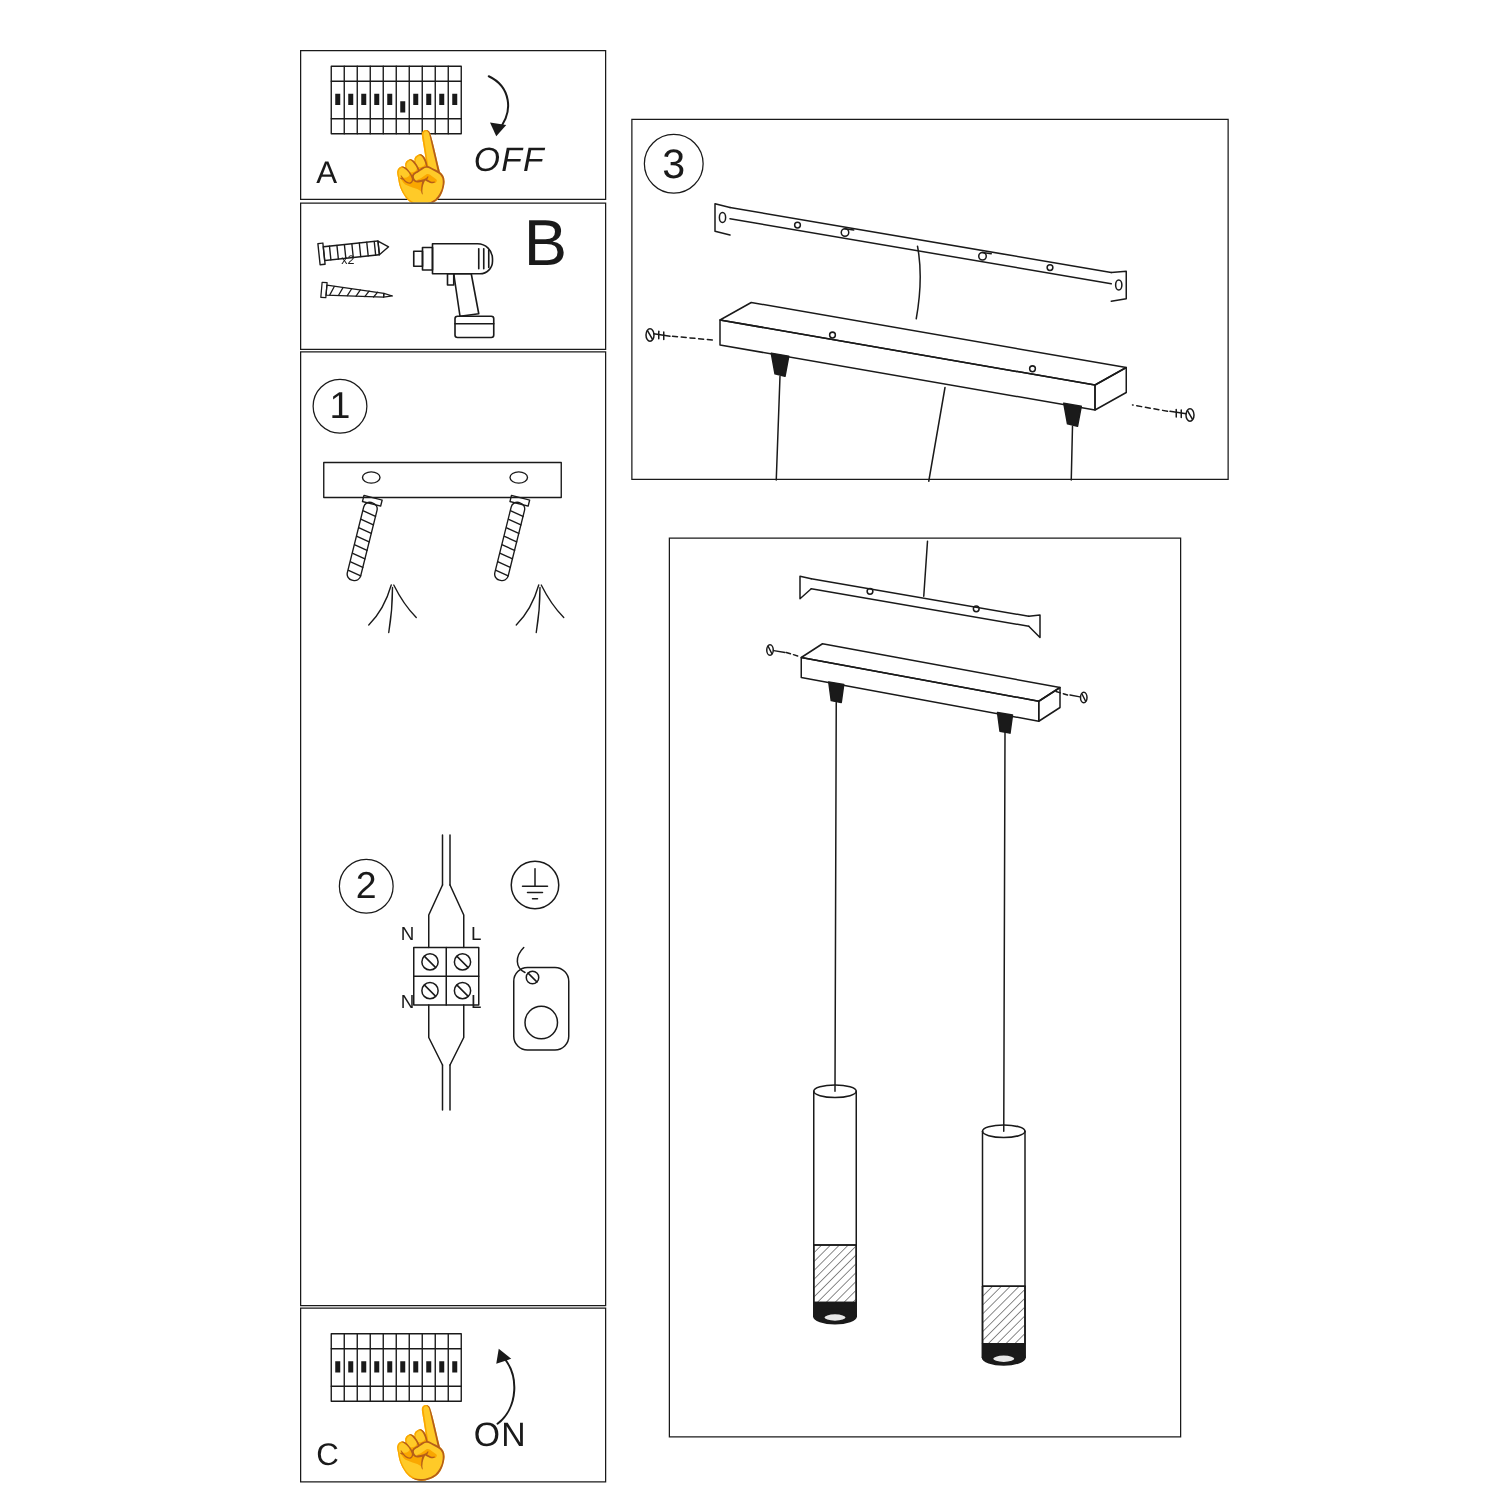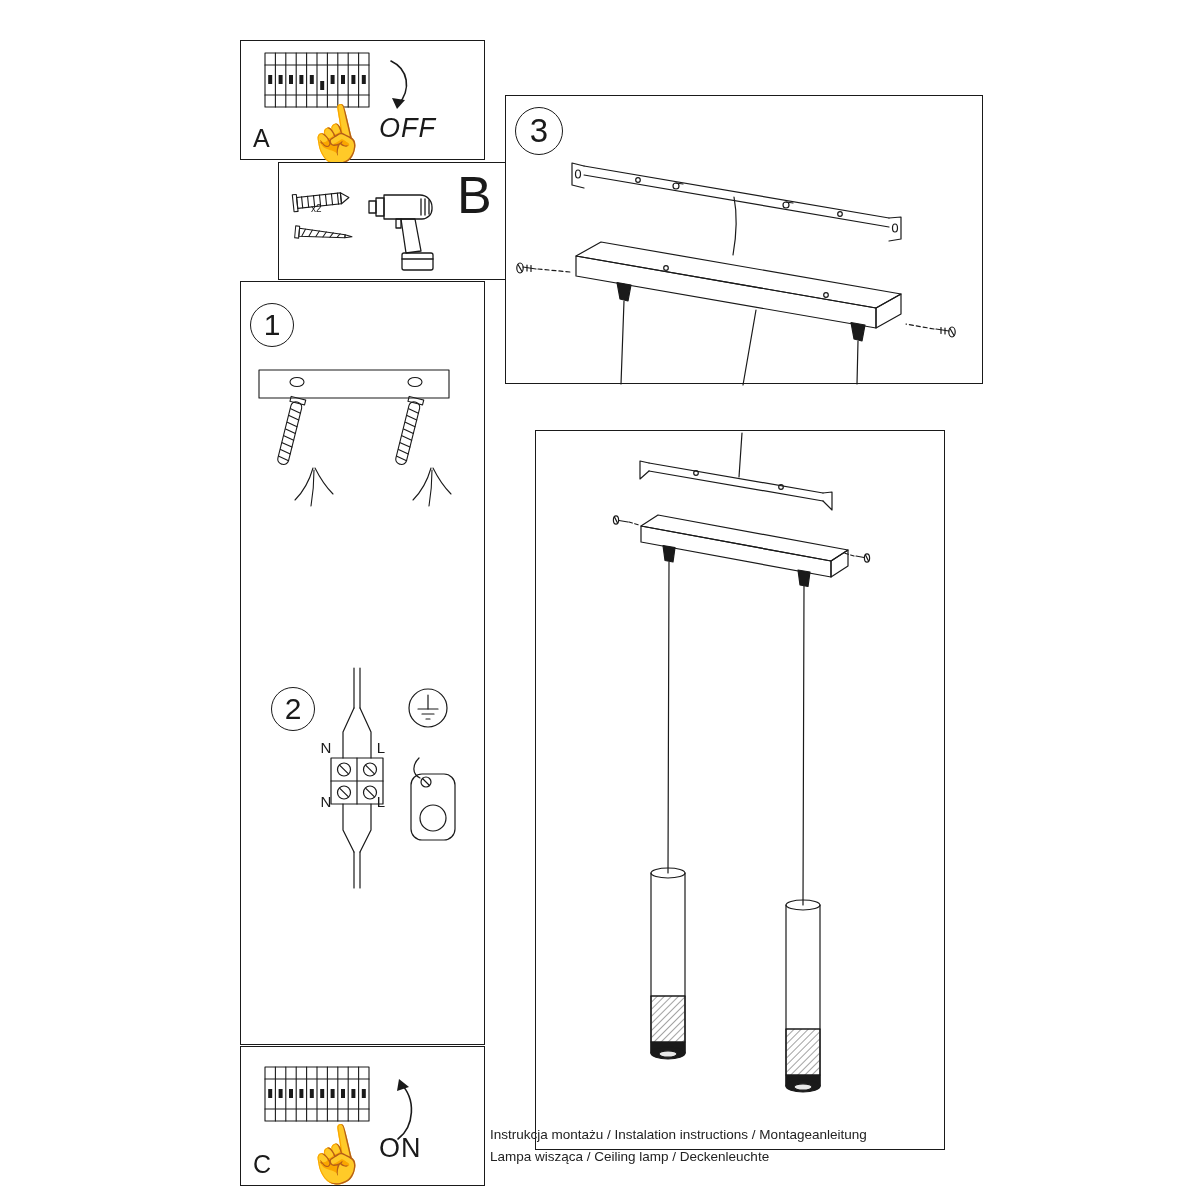--- a/index.html
+++ b/index.html
@@ -58,21 +58,21 @@
       <text x="62" y="114" font-size="54" fill="#1a1a1a" transform="rotate(-12 88 94)">☝</text>
       <g stroke="#1a1a1a" stroke-width="1.6" fill="none">
         <path d="M150,20 C167,28 171,48 157,64"></path>
         <polygon points="156,68 164,59 151,57" fill="#1a1a1a" stroke="none"></polygon>
       </g>
     </svg>
     <span class="corner-letter" style="left:12px; bottom:6px;">A</span>
     <span class="action-word" style="left:138px; top:72px;font-style:italic;">OFF</span>
   </div>
 
-  <div class="box" style="left:240px; top:162px; width:245px; height:118px;margin-left:38px;">
+  <div class="box" style="left:240px; top:162px; width:245px; height:118px;">
     <svg width="130" height="100" viewBox="0 0 130 100" style="left:6px; top:10px;">
       <g stroke="#1a1a1a" stroke-width="1.1" fill="none" transform="rotate(-6 35 27)">
         <rect x="12" y="22" width="44" height="11"></rect>
         <rect x="8" y="19" width="4" height="17"></rect>
         <polygon points="56,22 64,27.5 56,33"></polygon>
         <line x1="17" y1="22" x2="17" y2="33"></line>
         <line x1="23" y1="22" x2="23" y2="33"></line>
         <line x1="29" y1="22" x2="29" y2="33"></line>
         <line x1="35" y1="22" x2="35" y2="33"></line>
         <line x1="41" y1="22" x2="41" y2="33"></line>
@@ -348,18 +348,14 @@
           <rect x="250" y="598" width="34" height="46" fill="url(#hatch)"></rect>
           <line x1="250" y1="598" x2="284" y2="598"></line>
           <rect x="250" y="644" width="34" height="11" fill="#1a1a1a"></rect>
           <ellipse cx="267" cy="655" rx="17" ry="6" fill="#1a1a1a"></ellipse>
           <ellipse cx="267" cy="656" rx="9" ry="3.2" fill="#e8e8e8"></ellipse>
         </g>
       </g>
     </svg>
   </div>
 
-  <div class="footer">
-    <div>Instrukcja montażu / Instalation instructions / Montageanleitung</div>
-    <div>Lampa wisząca / Ceiling lamp / Deckenleuchte</div>
-  </div>
 
 </div>
 
 </body></html>

